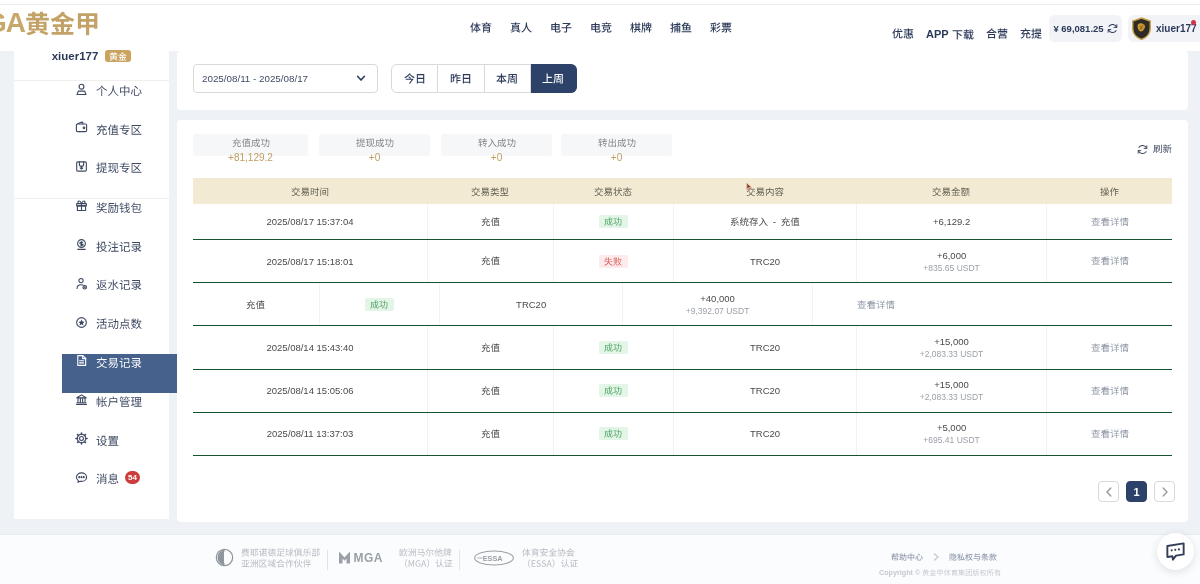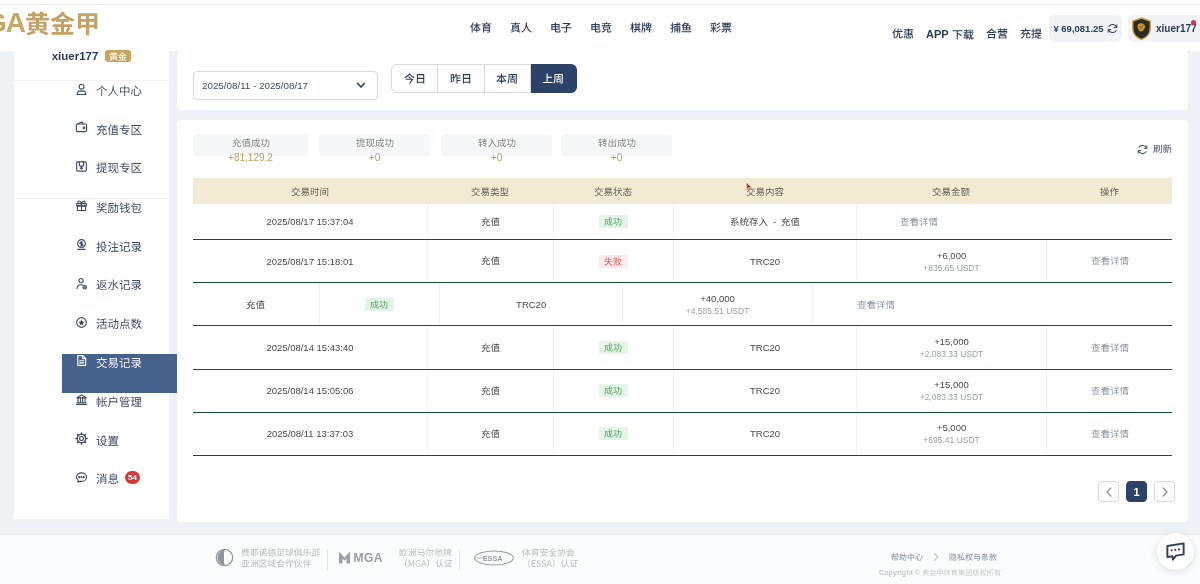--- a/index.html
+++ b/index.html
@@ -25,21 +25,21 @@
 #uname { color:#2c3a5a; font-weight:bold; font-size:11.5px; }
 .ubadge { background:#c9a35f; border-radius:3px; padding:1.5px 4px; display:inline-flex; }
 .sdiv { position:absolute; left:0; width:155px; height:1px; background:#efefef; }
 .mi { position:absolute; left:0; width:155px; height:38.5px; display:flex; align-items:flex-start; padding-left:13px; gap:8px;margin-left:48px; }
 .mi.sel { background:#46618c; }
 .msgbadge { background:#cf3a3a; color:#fff; font-size:8px; font-weight:bold; border-radius:7px;
   min-width:15px; height:13px; display:inline-flex; align-items:center; justify-content:center; padding:0 3px; margin-left:-2px; }
 
 #card1 { position:absolute; left:177px; top:51px; width:1011px; height:59px; background:#fff; border-radius:4px; }
 #datein { position:absolute; left:16px; top:12.5px; width:185px; height:29px; border:1px solid #d9d9d9; border-radius:4px;
-  display:flex; align-items:center; padding:0 10px 0 8px; color:#3f4c66; font-size:9.8px; justify-content:space-between;margin-top:7px; }
+  display:flex; align-items:center; padding:0 10px 0 8px; color:#3f4c66; font-size:9.8px; justify-content:space-between; }
 .tabs { position:absolute; left:214px; top:12.5px; width:186px; height:29px; display:flex; }
 .tab { flex:1; border:1px solid #d9d9d9; border-left:none; display:flex; align-items:center; justify-content:center; background:#fff; }
 .tab:first-child { border-left:1px solid #d9d9d9; border-radius:6px 0 0 6px; }
 .tab:last-child { border-radius:0 6px 6px 0; }
 .tab.tsel { background:#2c4268; border-color:#2c4268; }
 
 #card2 { position:absolute; left:177px; top:120px; width:1011px; height:402px; background:#fff; border-radius:4px; }
 .pill { position:absolute; top:13.5px; height:22px; background:#f6f7f8; border-radius:3px;
   display:flex; align-items:center; justify-content:space-between; padding:0 8px;flex-direction:column; }
 .pv { color:#c09d60; font-size:10px; }
@@ -360,20 +360,25 @@
             <svg class="c" width="18.0" height="9" viewBox="0 -880 2000 1000" style=" color:#4a9f5e;">
               <use href="#g17"></use>
             </svg>
           </span>
         </div>
 <div class="td" style="width:18.66%">
           <svg class="c" width="69.8" height="9.5" viewBox="0 -880 7347 1000" style=" color:#4a4a4a;">
             <use href="#g18"></use>
           </svg>
         </div>
+<div class="td" style="width:19.43%">
+          <div class="amt">
+            <div>+6,129.2</div>
+          </div>
+        </div>
 <div class="td" style="width:12.85%">
           <svg class="c" width="38.0" height="9.5" viewBox="0 -880 4000 1000" style=" color:#8c95a4;">
             <use href="#g20"></use>
           </svg>
         </div>
 </div>
       <div class="tr" style="height:43.2px">
 <div class="td" style="width:23.9%">
           <span class="lat">2025/08/17 15:18:01</span>
         </div>
@@ -416,21 +421,21 @@
               <use href="#g17"></use>
             </svg>
           </span>
         </div>
 <div class="td" style="width:18.66%">
           <span class="lat">TRC20</span>
         </div>
 <div class="td" style="width:19.43%">
           <div class="amt">
             <div>+40,000</div>
-            <div class="sub">+4,585.51 USDT</div>
+            <div class="sub">+9,392.07 USDT</div>
           </div>
         </div>
 <div class="td" style="width:12.85%">
           <svg class="c" width="38.0" height="9.5" viewBox="0 -880 4000 1000" style=" color:#8c95a4;">
             <use href="#g20"></use>
           </svg>
         </div>
 </div>
       <div class="tr" style="height:43.2px">
 <div class="td" style="width:23.9%">

